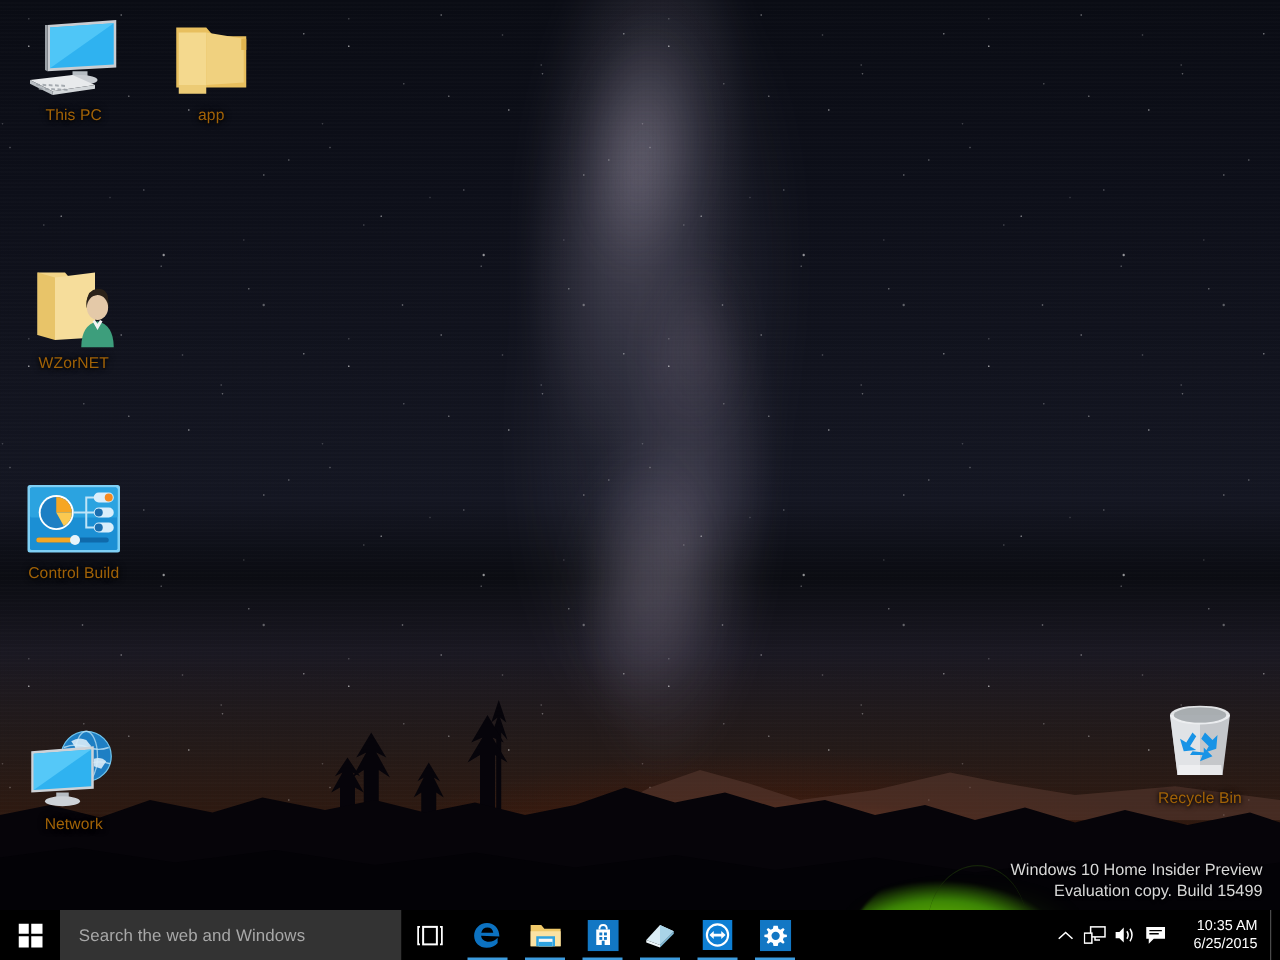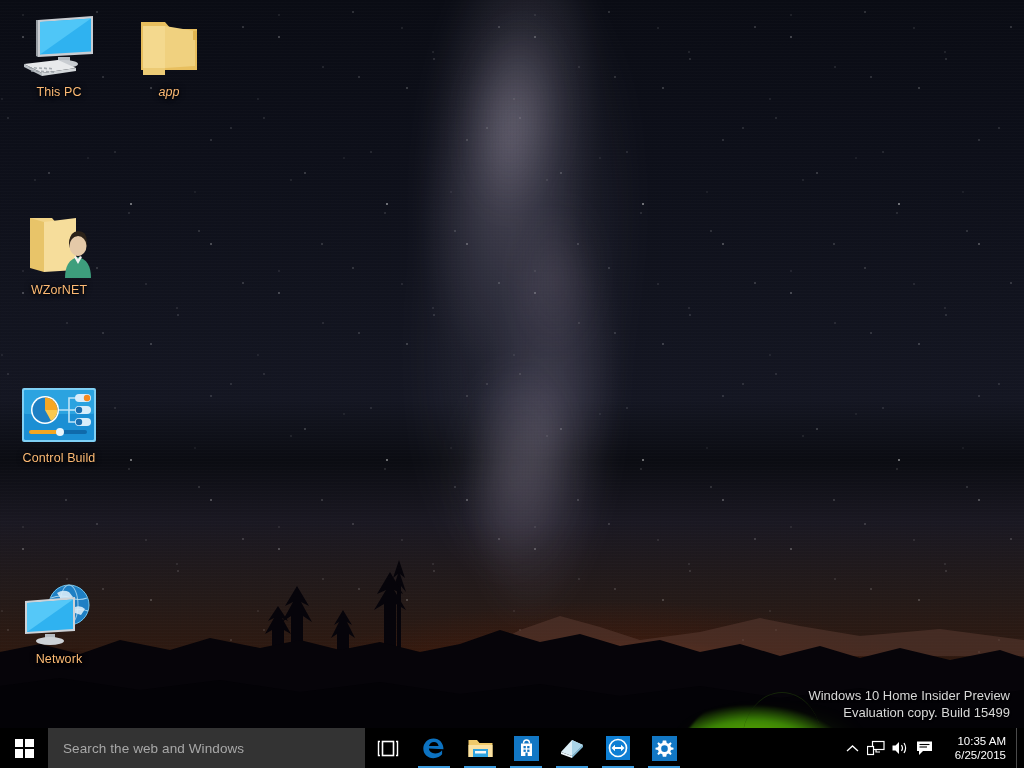--- a/index.html
+++ b/index.html
@@ -117,21 +117,21 @@
     cursor:default;
     user-select:none;
   }
   .dicon .glyph {
     height:66px;
     display:flex; align-items:flex-end; justify-content:center;
     margin-bottom:5px;
   }
   .dicon .lbl {
     font-size:12.5px;
-    color:#fdba74;
+    color:#a16207;
     line-height:15px;
     text-shadow:0 1px 3px rgba(0,0,0,.95), 0 0 6px rgba(0,0,0,.85);
     letter-spacing:.1px;
   }
 
   
   #taskbar {
     position:absolute; left:0; bottom:0;
     width:1024px; height:40px;
     background:#000000;
@@ -141,21 +141,21 @@
   #start-button {
     width:48px; height:40px;
     display:flex; align-items:center; justify-content:center;
     flex:0 0 auto;
   }
   .winlogo { width:19px; height:19px; display:grid;
     grid-template-columns:1fr 1fr; grid-template-rows:1fr 1fr; gap:2.2px; }
   .winlogo i { background:#ffffff; display:block; }
 
   #search-box {
-    width:317px; height:40px;
+    width:273px; height:40px;
     background:#333333;
     display:flex; align-items:center;
     padding-left:15px;
     flex:0 0 auto;
   }
   #search-box .ph {
     font-size:13.5px; color:#a8a8a8; letter-spacing:.1px;
   }
 
   #tb-apps { display:flex; align-items:center; height:40px; flex:0 0 auto; }
@@ -269,21 +269,21 @@
             <rect x="21" y="53.5" width="3" height="1.6" transform="skewY(8)"></rect>
             <rect x="26" y="53" width="3" height="1.6" transform="skewY(8)"></rect>
             <rect x="31" y="52.5" width="3" height="1.6" transform="skewY(8)"></rect>
           </g>
         </g>
       </svg>
     </div>
     <div class="lbl">This PC</div>
   </div>
 
-  <div class="dicon" style="left:114px; top:14px;font-style:italic;">
+  <div class="dicon" style="left:114px; top:14px;">
     <div class="glyph">
       <svg width="68" height="62" viewBox="0 0 68 62">
         <path d="M6 4 L30 4 L36 11 L62 11 L62 52 L6 52 Z" fill="#e8bf5e"></path>
         <path d="M8 8 L30 8 L30 50 L8 50 Z" fill="#f4d98e"></path>
         <path d="M30 8 L60 13 L60 48 L30 50 Z" fill="#f0d17f"></path>
         <path d="M58 13 L62 13 L62 22 L58 22 Z" fill="#e0b44f"></path>
         <path d="M8 50 L30 50 L30 57 L8 57 Z" fill="#eccb75"></path>
       </svg>
     </div>
     <div class="lbl">app</div>
@@ -348,20 +348,38 @@
         <path d="M8 20 L58 16 L58 50 L8 53 Z" fill="#cdd2d7"></path>
         <path d="M10 22 L56 18.5 L56 48 L10 51 Z" fill="#2fb2f0"></path>
         <path d="M10 22 L56 18.5 L10 51 Z" fill="#55c8f8"></path>
         <path d="M28 53 L38 53 L38 58 L28 58 Z" fill="#b6bcc2"></path>
         <ellipse cx="33" cy="60" rx="14" ry="4" fill="#cdd2d7"></ellipse>
       </svg>
     </div>
     <div class="lbl">Network</div>
   </div>
 
+  <div class="dicon" style="left:905px; top:560px;">
+    <div class="glyph">
+      <svg width="84" height="66" viewBox="0 0 84 66">
+        <path d="M18 12 L66 12 L60 60 L24 60 Z" fill="#d2d6da" opacity=".92"></path>
+        <path d="M18 12 L42 12 L42 60 L24 60 Z" fill="#e3e6e9" opacity=".9"></path>
+        <ellipse cx="42" cy="12" rx="24" ry="7.5" fill="#eceef0" opacity=".95"></ellipse>
+        <ellipse cx="42" cy="12" rx="21" ry="6" fill="#6f7579" opacity=".55"></ellipse>
+        <ellipse cx="42" cy="12" rx="21" ry="6" fill="#aeb3b7" opacity=".5"></ellipse>
+        <path d="M25 52 L59 52 L60 60 L24 60 Z" fill="#f1f3f4" opacity=".75"></path>
+        <g fill="#1793e6">
+          <path d="M36 26 L31 34 L26 31 L29 41 L39 40 L34 37 L39 29 Z"></path>
+          <path d="M46 26 L52 32 L56 28 L55 39 L46 42 L49 37 L43 31 Z"></path>
+          <path d="M34 44 L44 44 L42 49 L52 45 L45 38 L45 42 L36 41 Z"></path>
+        </g>
+      </svg>
+    </div>
+    <div class="lbl">Recycle Bin</div>
+  </div>
 
 </div>
 
 <div id="watermark">
   <div>Windows 10 Home Insider Preview</div>
   <div>Evaluation copy. Build 15499</div>
 </div>
 
 <div id="taskbar">
 

